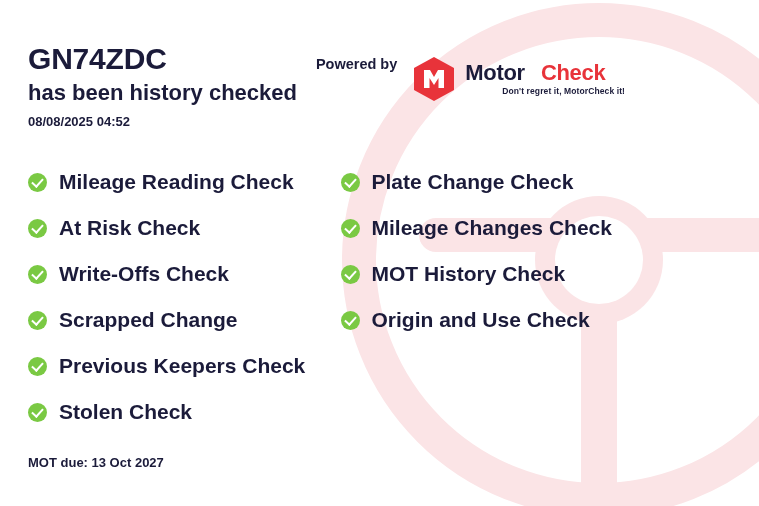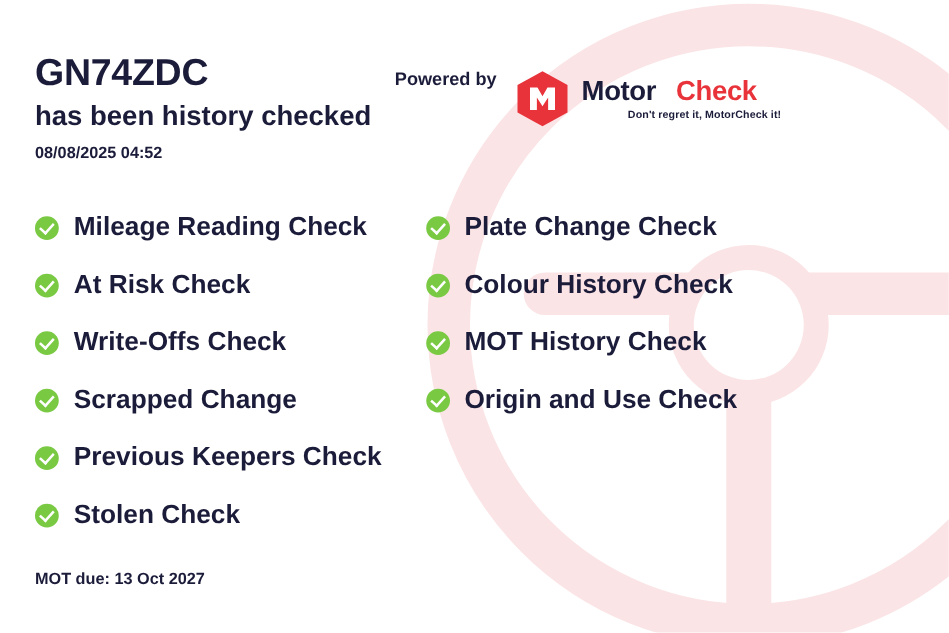--- a/index.html
+++ b/index.html
@@ -215,21 +215,21 @@
       </div>
     </div>
 
     <div class="col right">
       <div class="check-item">
         <span class="tick"></span>
         <span class="check-label">Plate Change Check</span>
       </div>
       <div class="check-item">
         <span class="tick"></span>
-        <span class="check-label">Colour History Check</span>
+        <span class="check-label">Mileage Changes Check</span>
       </div>
       <div class="check-item">
         <span class="tick"></span>
         <span class="check-label">MOT History Check</span>
       </div>
       <div class="check-item">
         <span class="tick"></span>
         <span class="check-label">Origin and Use Check</span>
       </div>
     </div>

